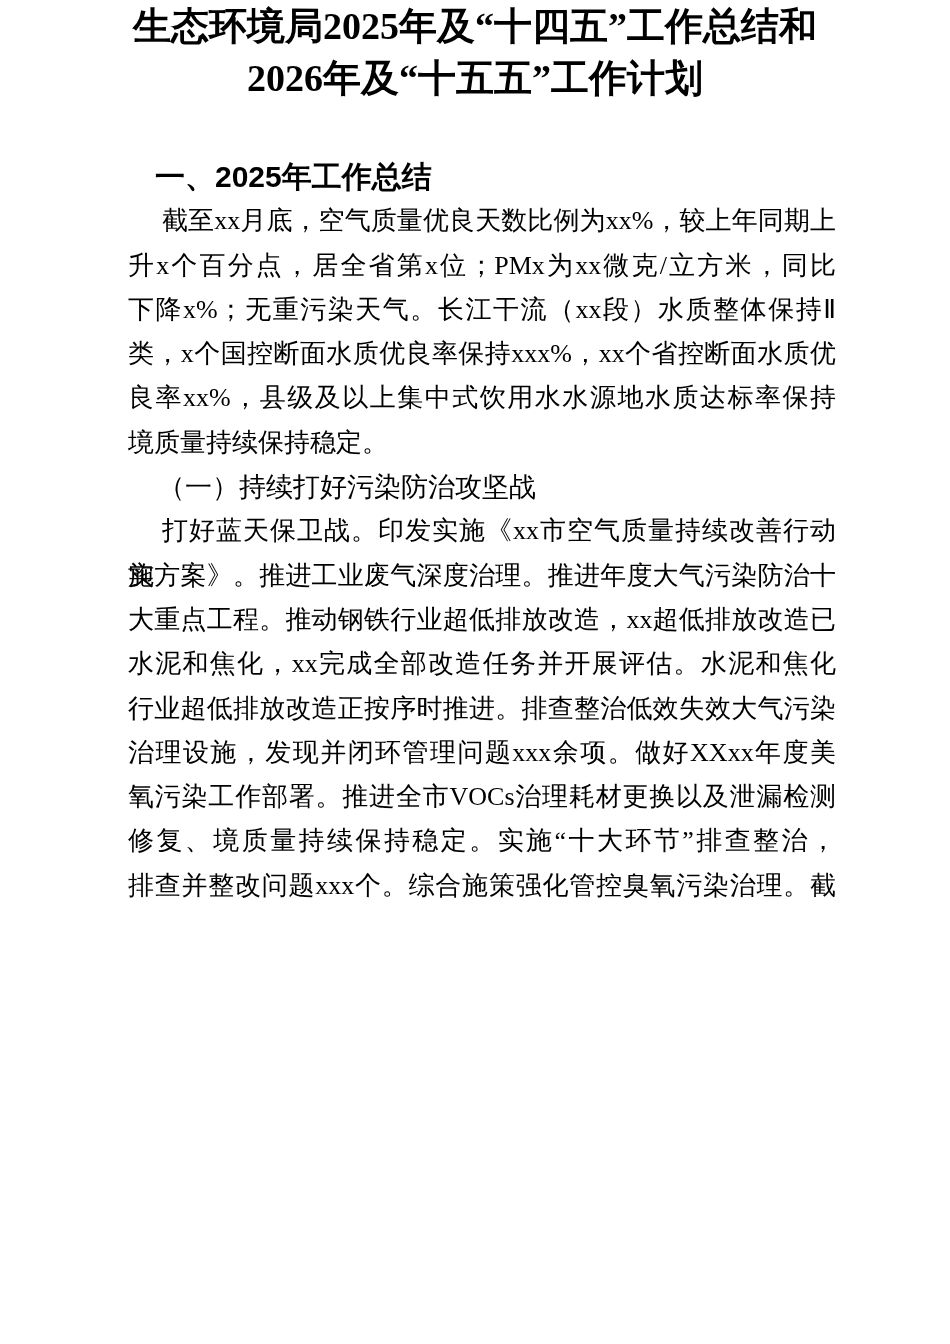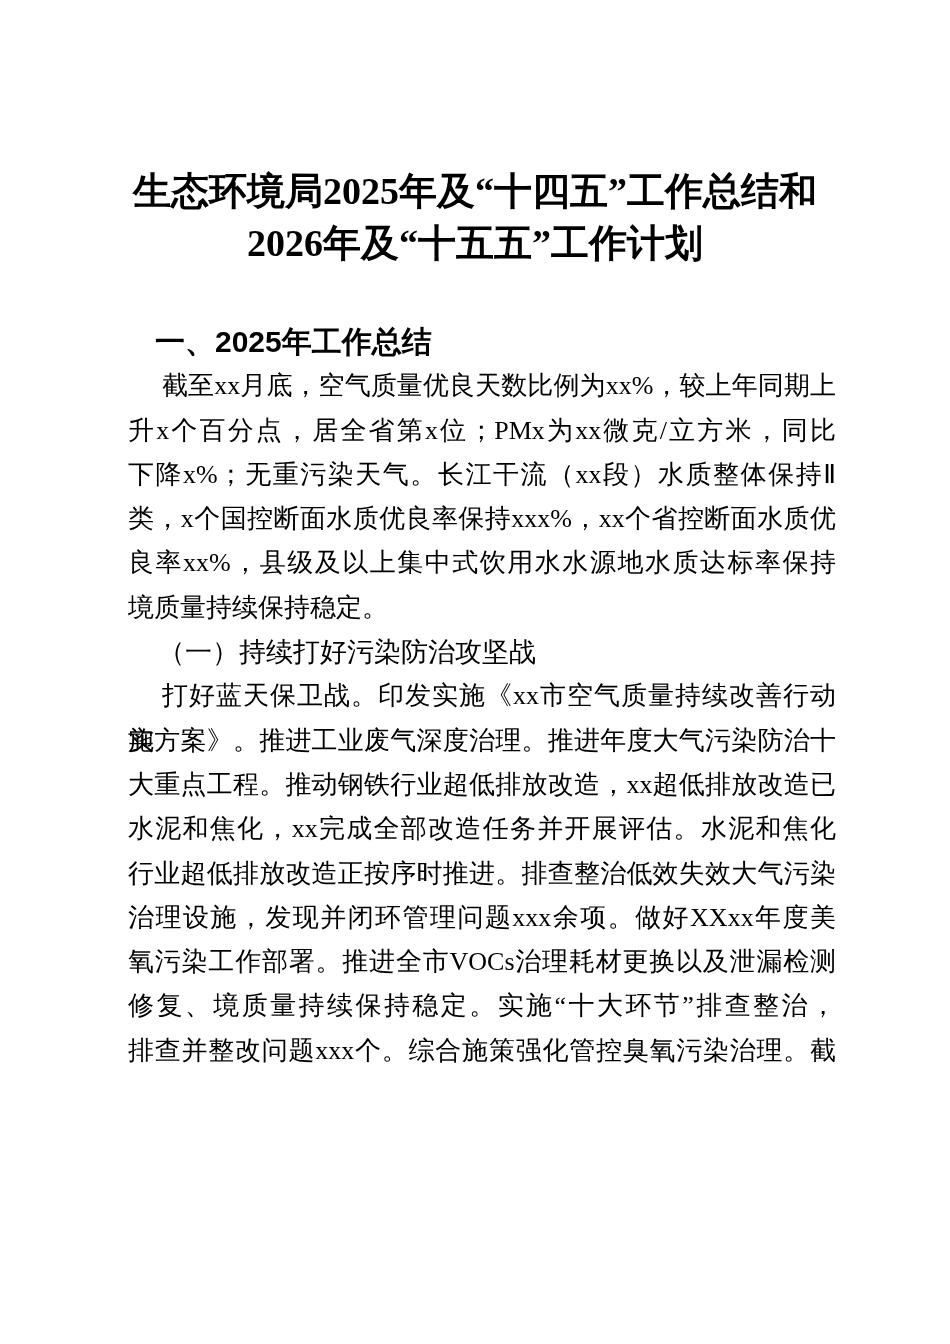--- a/index.html
+++ b/index.html
@@ -10,21 +10,20 @@
   .page {
     position: relative;
     width: 950px;
     height: 1344px;
     background: #ffffff;
     overflow: hidden;
     color: #000;
   }
   .doc-title {
     margin: 0;
-    padding-top: 165px;
     text-align: center;
     font-family: "Liberation Serif", serif;
     font-weight: bold;
     font-size: 38px;
     line-height: 52px;
     color: #000;
   }
   .doc-body {
     margin: 51px 114px 0 128px;
     width: 708px;

